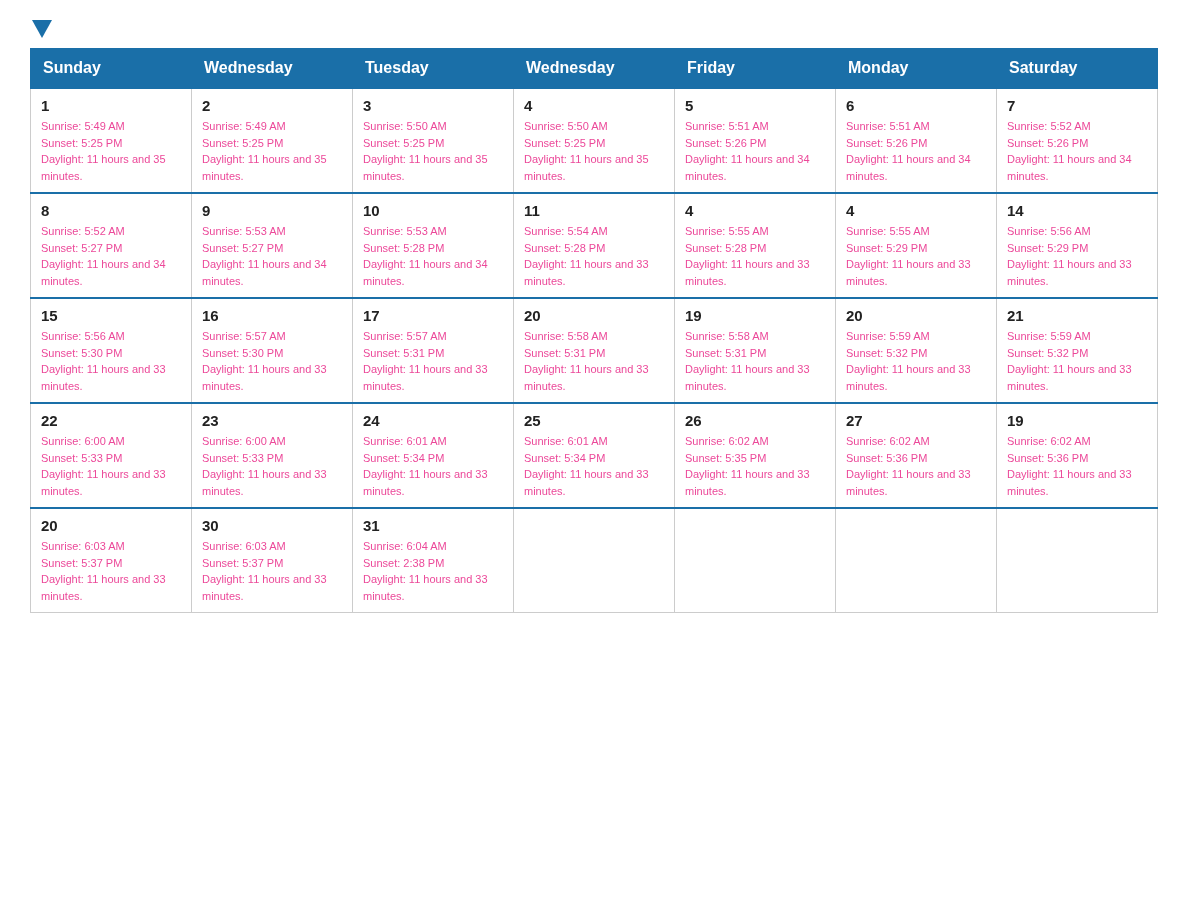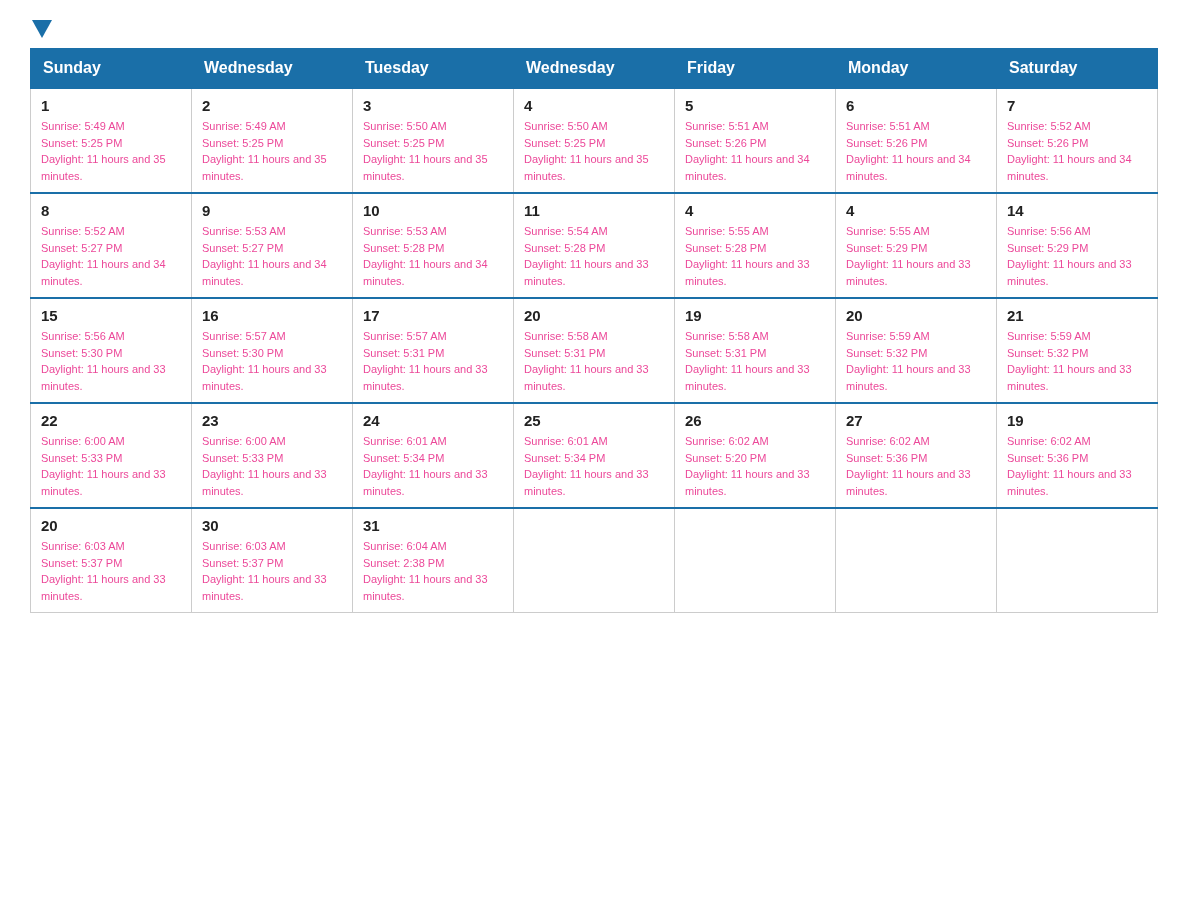--- a/index.html
+++ b/index.html
@@ -331,21 +331,21 @@
           <div class="day-info">
             <span>Sunrise: 6:01 AM</span><br>
             <span>Sunset: 5:34 PM</span><br>
             <span>Daylight: 11 hours and 33 minutes.</span>
           </div>
         </td>
         <td>
           <span class="day-number">26</span>
           <div class="day-info">
             <span>Sunrise: 6:02 AM</span><br>
-            <span>Sunset: 5:20 PM</span><br>
+            <span>Sunset: 5:35 PM</span><br>
             <span>Daylight: 11 hours and 33 minutes.</span>
           </div>
         </td>
         <td>
           <span class="day-number">27</span>
           <div class="day-info">
             <span>Sunrise: 6:02 AM</span><br>
             <span>Sunset: 5:36 PM</span><br>
             <span>Daylight: 11 hours and 33 minutes.</span>
           </div>

